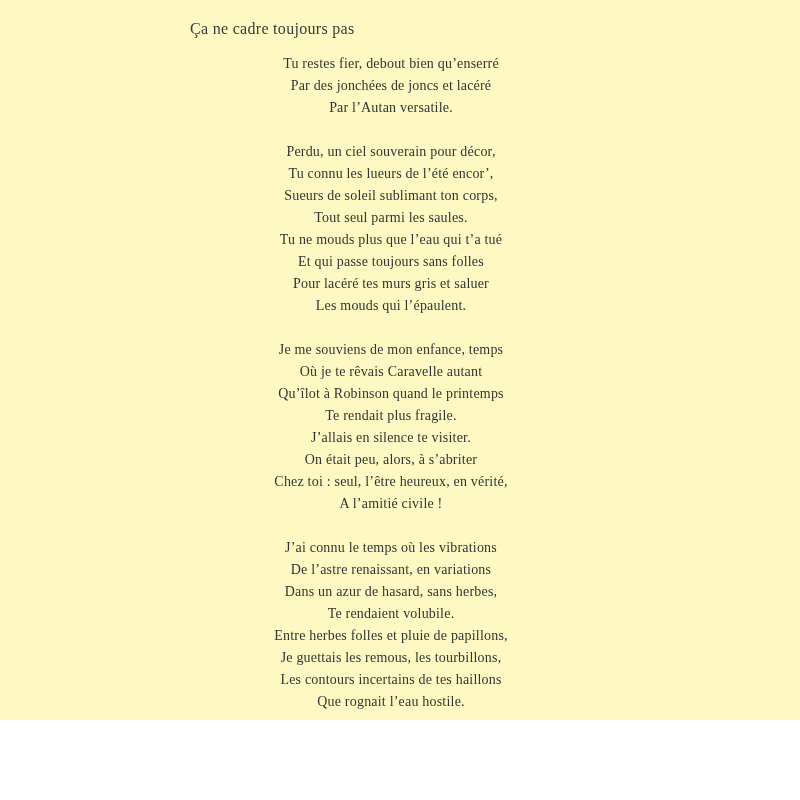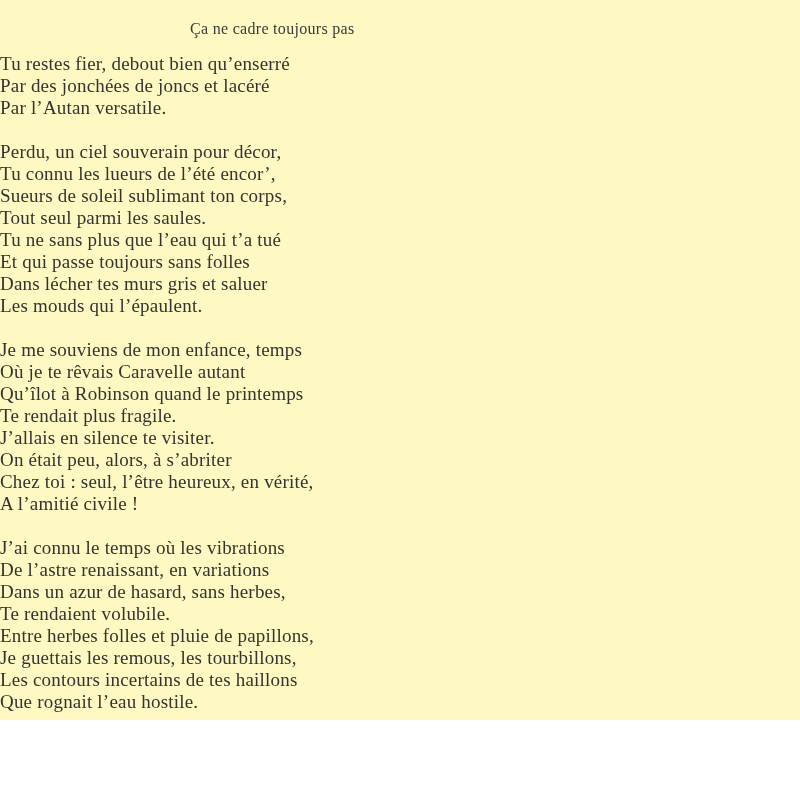--- a/index.html
+++ b/index.html
@@ -22,22 +22,22 @@
     font-size: 16px;
     letter-spacing: 0.3px;
     color: #3a3a3a;
     white-space: nowrap;
   }
   .poem {
     position: absolute;
     top: 53px;
     left: 0;
     width: 782px; 
-    text-align: left;
-    font-size: 19px;
+    text-align: center;
+    font-size: 14px;
     line-height: 22px;
     letter-spacing: 0.2px;
   }
   .stanza {
     margin: 0 0 22px 0;
   }
   .poem-line {
     white-space: nowrap;
   }
   .page-number {
@@ -59,23 +59,23 @@
       <div class="stanza">
         <div class="poem-line">Tu restes fier, debout bien qu’enserré</div>
         <div class="poem-line">Par des jonchées de joncs et lacéré</div>
         <div class="poem-line">Par l’Autan versatile.</div>
       </div>
       <div class="stanza">
         <div class="poem-line">Perdu, un ciel souverain pour décor,</div>
         <div class="poem-line">Tu connu les lueurs de l’été encor’,</div>
         <div class="poem-line">Sueurs de soleil sublimant ton corps,</div>
         <div class="poem-line">Tout seul parmi les saules.</div>
-        <div class="poem-line">Tu ne sans plus que l’eau qui t’a tué</div>
+        <div class="poem-line">Tu ne mouds plus que l’eau qui t’a tué</div>
         <div class="poem-line">Et qui passe toujours sans folles</div>
-        <div class="poem-line">Dans lécher tes murs gris et saluer</div>
+        <div class="poem-line">Pour lacéré tes murs gris et saluer</div>
         <div class="poem-line">Les mouds qui l’épaulent.</div>
       </div>
       <div class="stanza">
         <div class="poem-line">Je me souviens de mon enfance, temps</div>
         <div class="poem-line">Où je te rêvais Caravelle autant</div>
         <div class="poem-line">Qu’îlot à Robinson quand le printemps</div>
         <div class="poem-line">Te rendait plus fragile.</div>
         <div class="poem-line">J’allais en silence te visiter.</div>
         <div class="poem-line">On était peu, alors, à s’abriter</div>
         <div class="poem-line">Chez toi : seul, l’être heureux, en vérité,</div>

